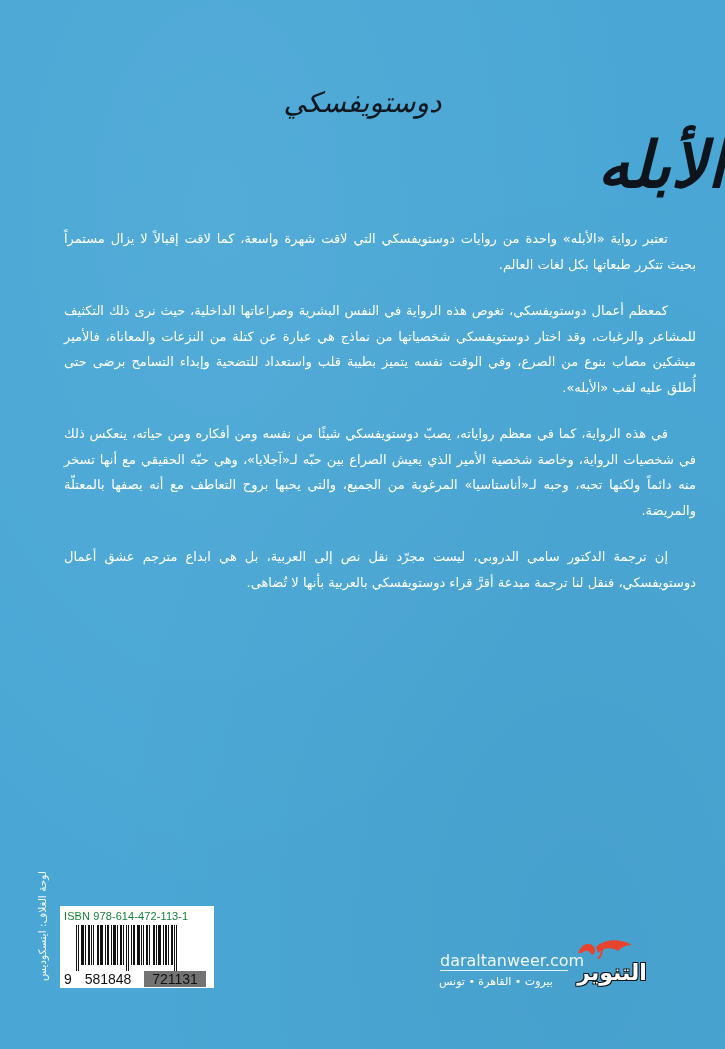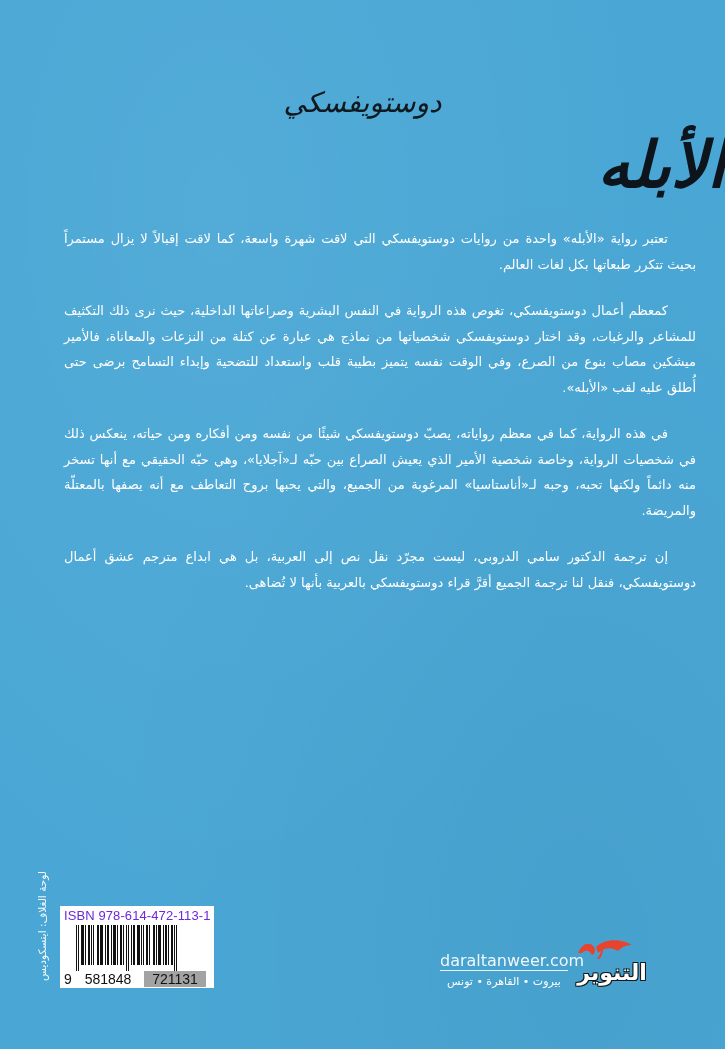--- a/index.html
+++ b/index.html
@@ -85,22 +85,22 @@
       left: 60px;
       top: 906px;
       width: 154px;
       height: 82px;
       background: #ffffff;
       box-sizing: border-box;
       padding: 3px 4px 2px 4px;
     }
     .isbn-label {
       font-family: "Liberation Sans", sans-serif;
-      font-size: 13px;
-      color: #6d28d9;
+      font-size: 11px;
+      color: #15803d;
       line-height: 14px;
       white-space: nowrap;
       letter-spacing: 0.1px;
     }
     .bars {
       position: relative;
       height: 46px;
       margin-top: 2px;
       display: flex;
       align-items: flex-start;
@@ -120,21 +120,21 @@
       right: 4px;
       font-family: "Liberation Sans", sans-serif;
       font-size: 14px;
       color: #111;
       line-height: 16px;
       display: flex;
       background: transparent;
     }
     .barcode-digits .d0 { width: 14px; }
     .barcode-digits .d1 { width: 60px; background: #fff; text-align: center; }
-    .barcode-digits .d2 { width: 62px; background: #a3a3a3; text-align: center; margin-left: 6px; }
+    .barcode-digits .d2 { width: 62px; background: #737373; text-align: center; margin-left: 6px; }
     .publisher {
       position: absolute;
       left: 430px;
       top: 935px;
       width: 270px;
       height: 70px;
     }
     .pub-url {
       position: absolute;
       left: 10px;
@@ -148,21 +148,21 @@
     .pub-line {
       position: absolute;
       left: 10px;
       top: 35px;
       width: 128px;
       height: 1px;
       background: #e6f3fa;
     }
     .pub-cities {
       position: absolute;
-      left: 10px;
+      left: 2px;
       top: 40px;
       width: 128px;
       font-family: "DejaVu Sans", sans-serif;
       font-size: 11px;
       color: #ffffff;
       direction: rtl;
       text-align: center;
     }
     .logo {
       position: absolute;
@@ -199,21 +199,21 @@
 
 <div class="cover">
 
   <div class="author">دوستويفسكي</div>
   <div class="title">الأبله</div>
 
   <div class="body-text">
     <p>تعتبر رواية «الأبله» واحدة من روايات دوستويفسكي التي لاقت شهرة واسعة، كما لاقت إقبالاً لا يزال مستمراً بحيث تتكرر طبعاتها بكل لغات العالم.</p>
     <p>كمعظم أعمال دوستويفسكي، تغوص هذه الرواية في النفس البشرية وصراعاتها الداخلية، حيث نرى ذلك التكثيف للمشاعر والرغبات، وقد اختار دوستويفسكي شخصياتها من نماذج هي عبارة عن كتلة من النزعات والمعاناة، فالأمير ميشكين مصاب بنوع من الصرع، وفي الوقت نفسه يتميز بطيبة قلب واستعداد للتضحية وإبداء التسامح برضى حتى أُطلق عليه لقب «الأبله».</p>
     <p>في هذه الرواية، كما في معظم رواياته، يصبّ دوستويفسكي شيئًا من نفسه ومن أفكاره ومن حياته، ينعكس ذلك في شخصيات الرواية، وخاصة شخصية الأمير الذي يعيش الصراع بين حبّه لـ«آجلايا»، وهي حبّه الحقيقي مع أنها تسخر منه دائماً ولكنها تحبه، وحبه لـ«أناستاسيا» المرغوبة من الجميع، والتي يحبها بروح التعاطف مع أنه يصفها بالمعتلّة والمريضة.</p>
-    <p>إن ترجمة الدكتور سامي الدروبي، ليست مجرّد نقل نص إلى العربية، بل هي ابداع مترجم عشق أعمال دوستويفسكي، فنقل لنا ترجمة الجميع أقرَّ قراء دوستويفسكي بالعربية بأنها لا تُضاهى.</p>
+    <p>إن ترجمة الدكتور سامي الدروبي، ليست مجرّد نقل نص إلى العربية، بل هي ابداع مترجم عشق أعمال دوستويفسكي، فنقل لنا ترجمة مبدعة أقرَّ قراء دوستويفسكي بالعربية بأنها لا تُضاهى.</p>
   </div>
 
   <div class="vertical-credit">لوحة الغلاف: ايتسكوديس</div>
 
   <div class="barcode-box">
     <div class="isbn-label">ISBN 978-614-472-113-1</div>
     <div class="bars">
       <span class="g" style="width:1px"></span>
         <span class="g" style="width:1px;margin-right:2px"></span>
       <span style="width:3px"></span>

